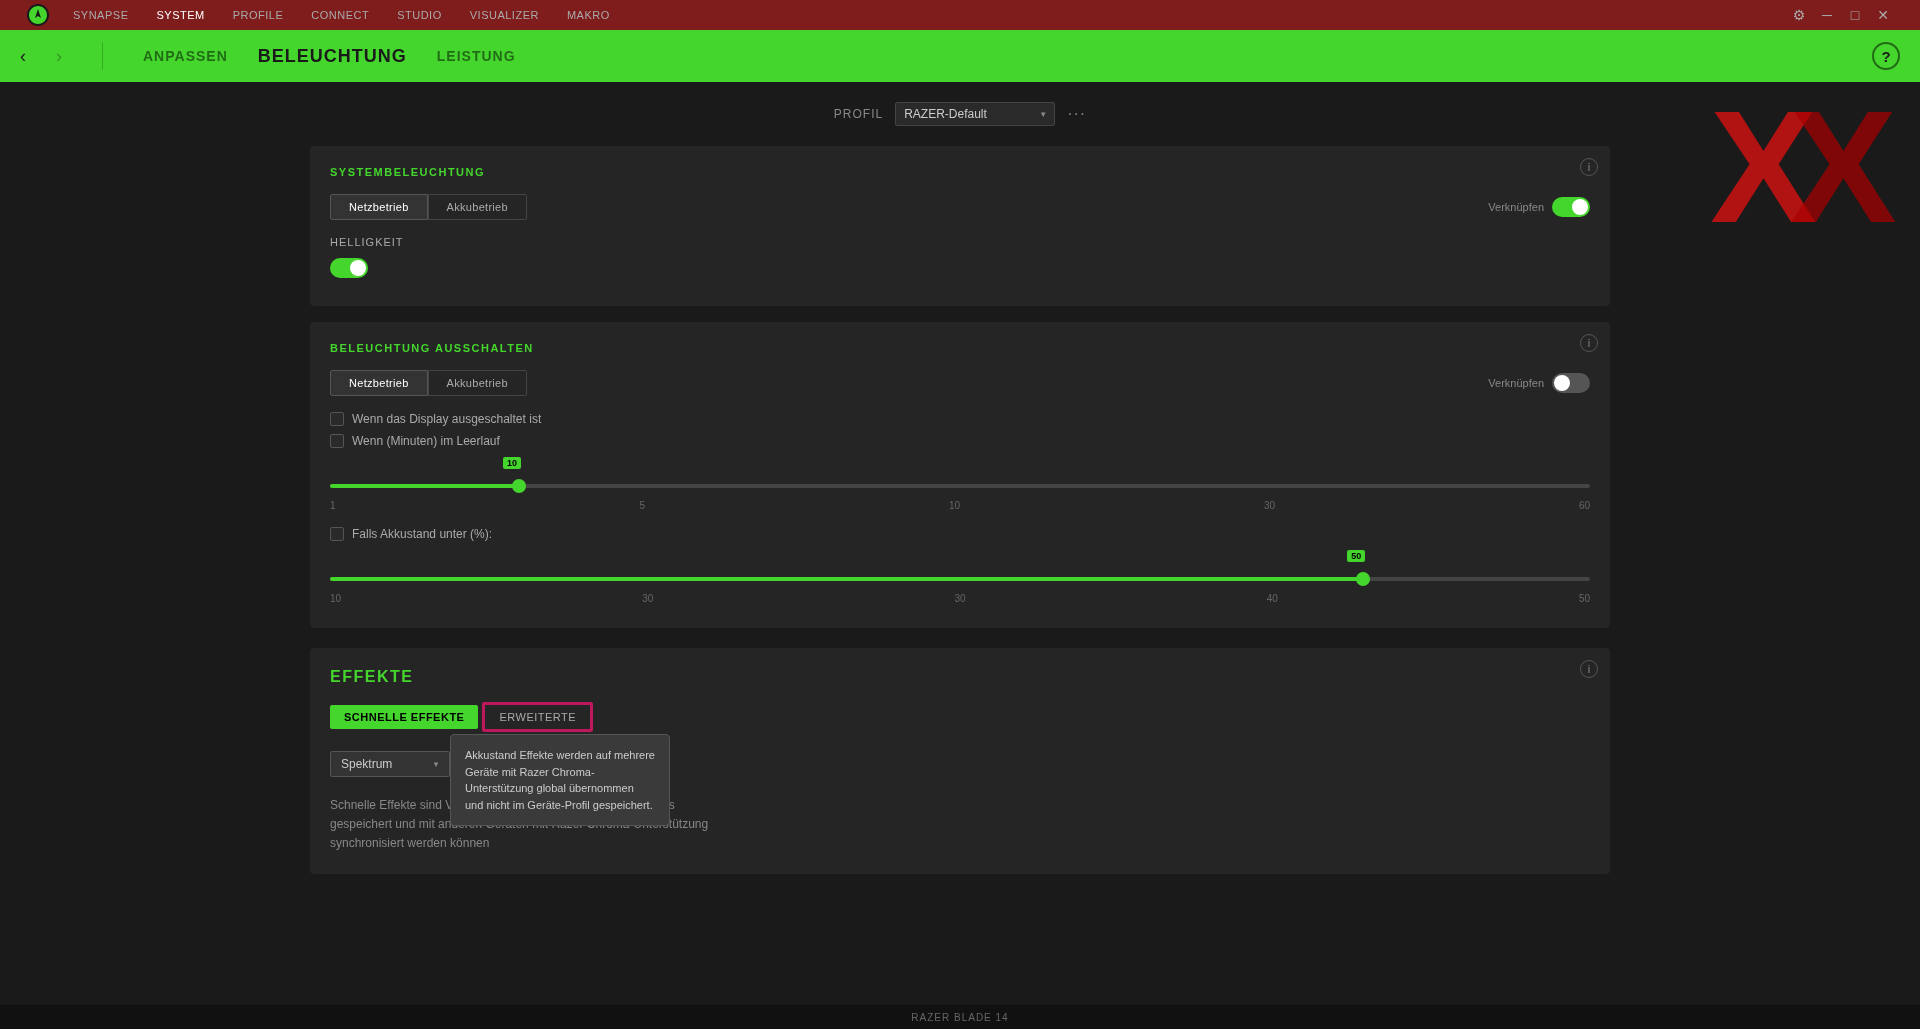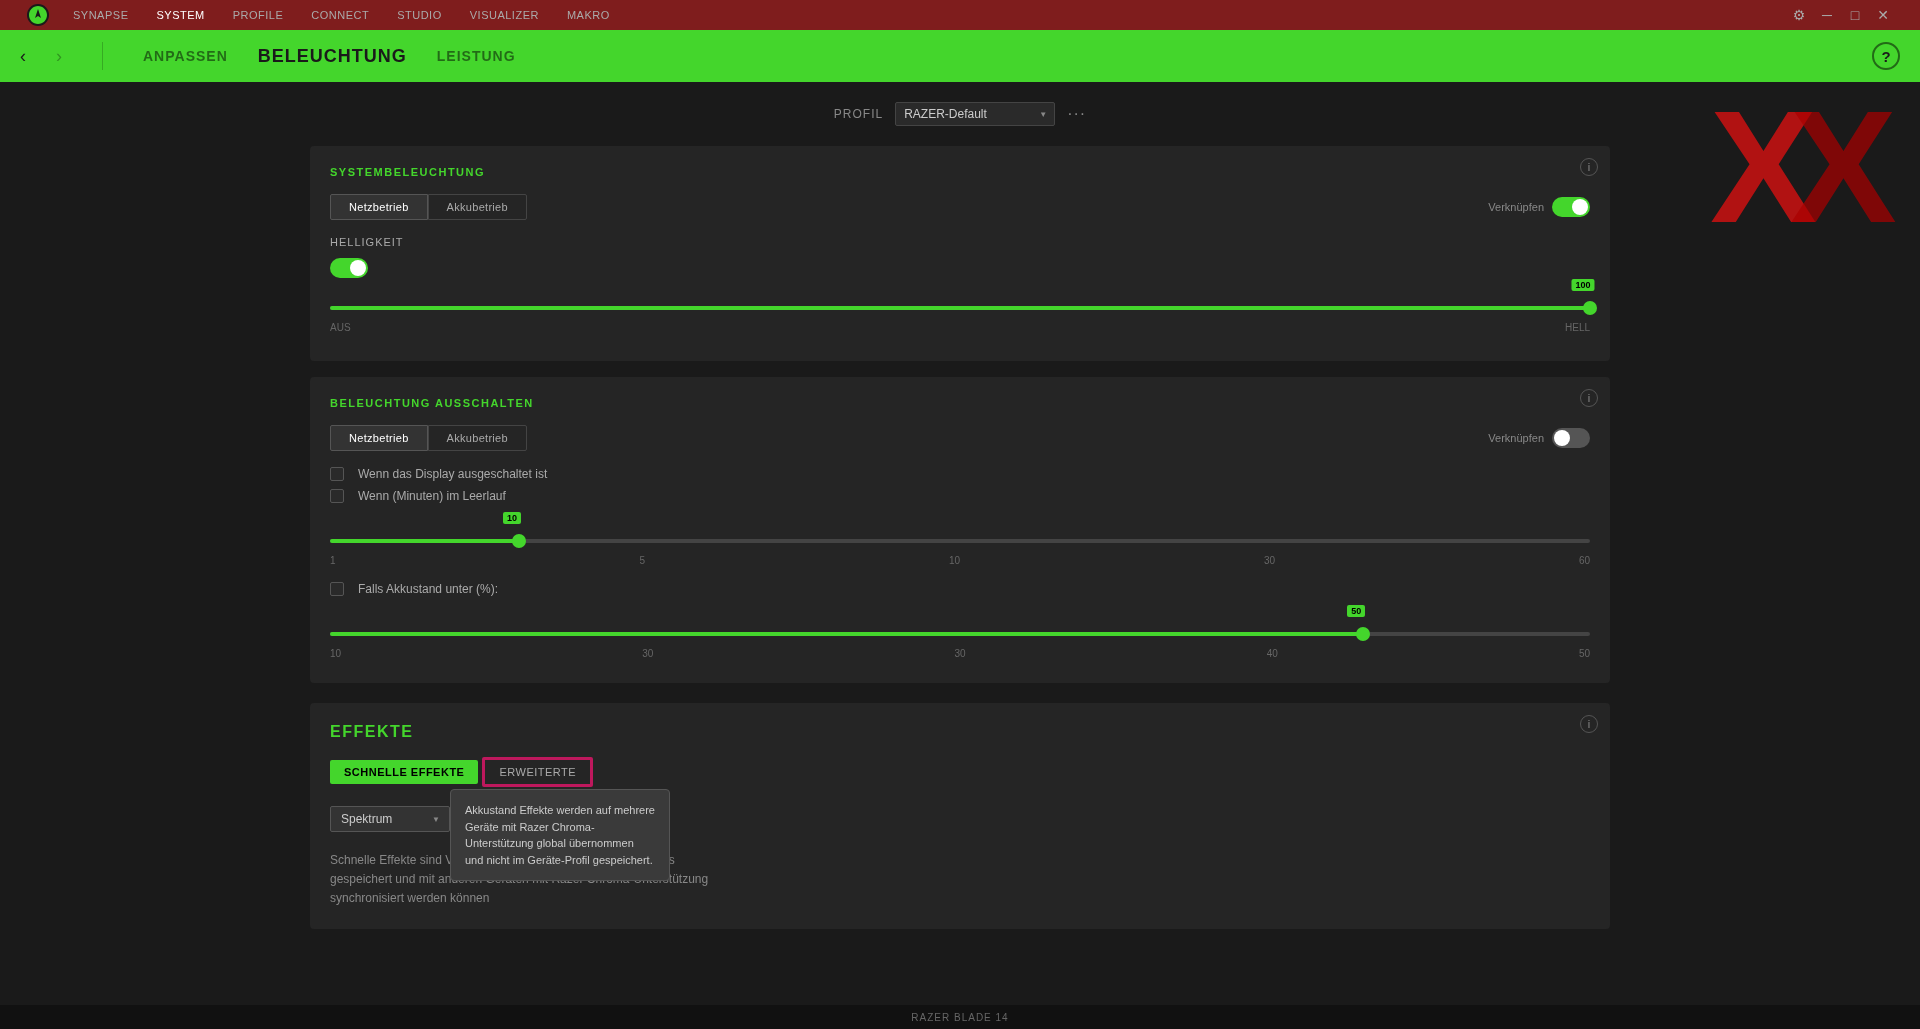--- a/index.html
+++ b/index.html
@@ -373,21 +373,21 @@
       color: #888;
       position: absolute;
       right: 10px;
       pointer-events: none;
     }
 
     
     .checkbox-row {
       display: flex;
       align-items: flex-start;
-      gap: 14px;
+      gap: 8px;
       margin-bottom: 8px;
     }
     .cb {
       width: 14px;
       height: 14px;
       border: 1px solid #555;
       background: #2a2a2a;
       border-radius: 2px;
       cursor: pointer;
       flex-shrink: 0;
@@ -616,34 +616,20 @@
           </div>
           <span class="verknupfen-label">Verknüpfen</span>
           <div class="toggle on"></div>
         </div>
 
         <div class="section-label">HELLIGKEIT</div>
         <div class="brightness-row">
           <div class="small-toggle"></div>
         </div>
 
-        <div class="slider-area">
-          <div class="slider-container">
-            <div class="slider-track">
-              <div class="slider-fill" style="width:100%;"></div>
-              <div class="slider-thumb" style="left:100%;">
-                <div class="slider-value-badge">100</div>
-              </div>
-            </div>
-          </div>
-          <div class="slider-labels">
-            <span>AUS</span>
-            <span>HELL</span>
-          </div>
-        </div>
 
       </div>
 
       <div class="card">
         <div class="card-title">BELEUCHTUNG AUSSCHALTEN</div>
         <div class="card-info-icon">i</div>
 
         <div style="display:flex; align-items:center; margin-bottom:16px;">
           <div class="tab-row" style="margin-bottom:0;">
             <button class="tab-btn active">Netzbetrieb</button>

